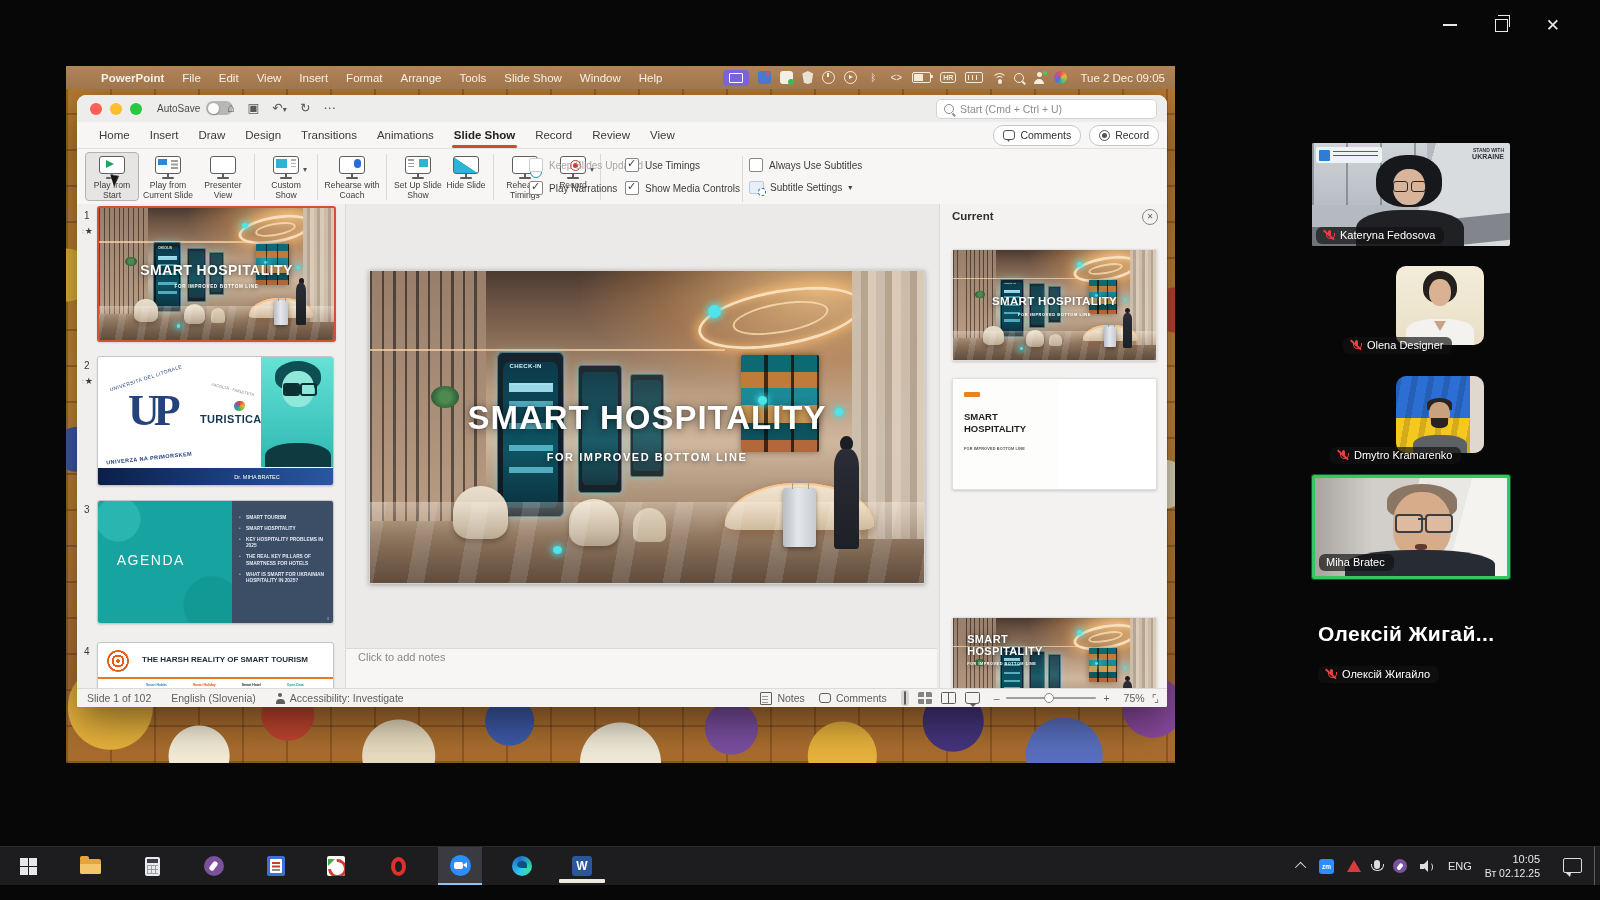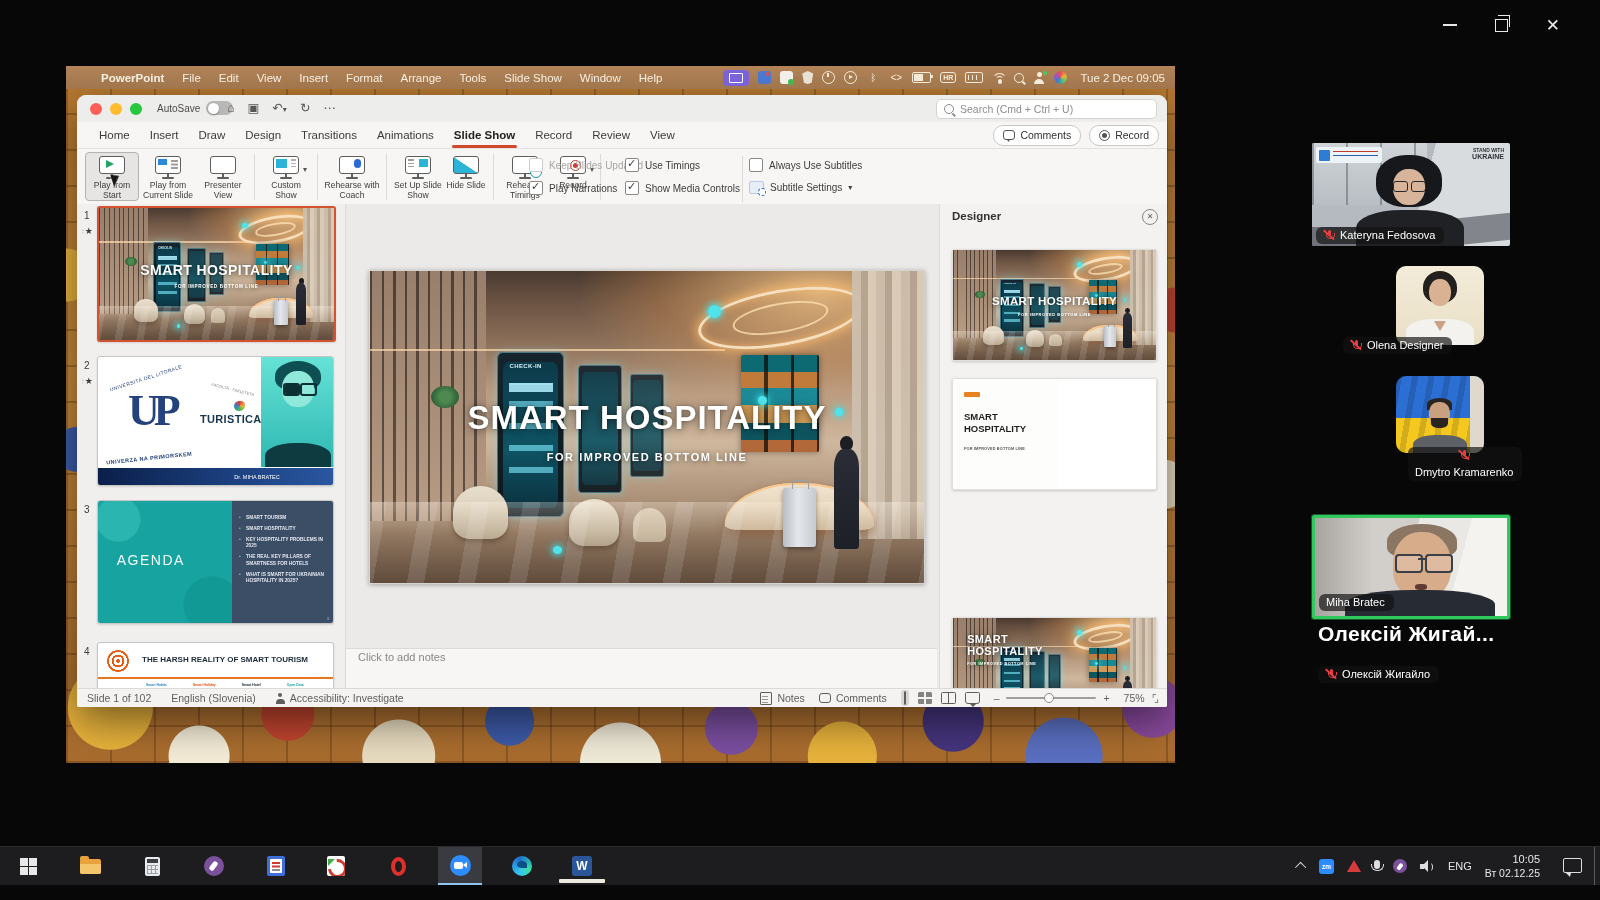--- a/index.html
+++ b/index.html
@@ -413,21 +413,21 @@
       </div>
       <div class="tb-icons">
         <span>⌂</span>
         <span>▣</span>
         <span>↶<span class="caret">▾</span></span>
         <span>↻</span>
         <span>⋯</span>
       </div>
       <div class="searchbox">
         <span class="lens"></span>
-        <span>Search (Cmd + Ctrl + U)</span>
+        <span>Start (Cmd + Ctrl + U)</span>
       </div>
     </div>
 
     <div class="tabrow">
       <span class="tab">Home</span>
       <span class="tab">Insert</span>
       <span class="tab">Draw</span>
       <span class="tab">Design</span>
       <span class="tab">Transitions</span>
       <span class="tab">Animations</span>
@@ -679,21 +679,21 @@
                 <span class="t2">FOR IMPROVED BOTTOM LINE</span>
               </div>
             </div>
           </div>
         <div class="notesbar">
           <span>Click to add notes</span>
         </div>
       </div>
 
       <div class="designer">
-        <span class="des-h">Designer</span>
+        <span class="des-h">Current</span>
         <span class="des-x">✕</span>
         <div class="card scene-host" style="top:45px;height:110px;--ts:11.5px;--ss:4px;--ks:2.2px;">
             <div class="hotel-scene">
               <div class="hs-glow"></div>
               <div class="hs-glass"></div>
               <div class="hs-plant"></div>
               <div class="hs-cove"></div>
               <div class="hs-ring"></div>
               <div class="hs-kiosk k1"></div>
               <div class="hs-klabel">CHECK-IN</div>
@@ -852,28 +852,28 @@
   <span>Olena Designer</span>
 </span>
 
 <div class="avatar dk" style="left:1396px;top:376px;width:88px;height:77px;">
   <span class="wall"></span>
     <span class="hair"></span>
     <span class="face"></span>
     <span class="beard"></span>
     <span class="bod"></span>
 </div>
-<span class="nametag" style="left:1408px;top:447px;flex-direction:column;">
+<span class="nametag" style="left:1330px;top:447px;">
   <span class="micm">
       <i></i>
     </span>
   <span>Dmytro Kramarenko</span>
 </span>
 
-<div class="tile mh" style="left:1312px;top:475px;width:192px;height:98px;margin-top:40px;">
+<div class="tile mh" style="left:1312px;top:475px;width:192px;height:98px;">
   <span class="shade"></span>
     <span class="hair"></span>
     <span class="face"></span>
     <span class="gl"></span>
     <span class="gl2"></span>
     <span class="bridge"></span>
     <span class="mouth"></span>
     <span class="bod"></span>
   <span class="nametag" style="left:4px;bottom:5px;">
       <span>Miha Bratec</span>

